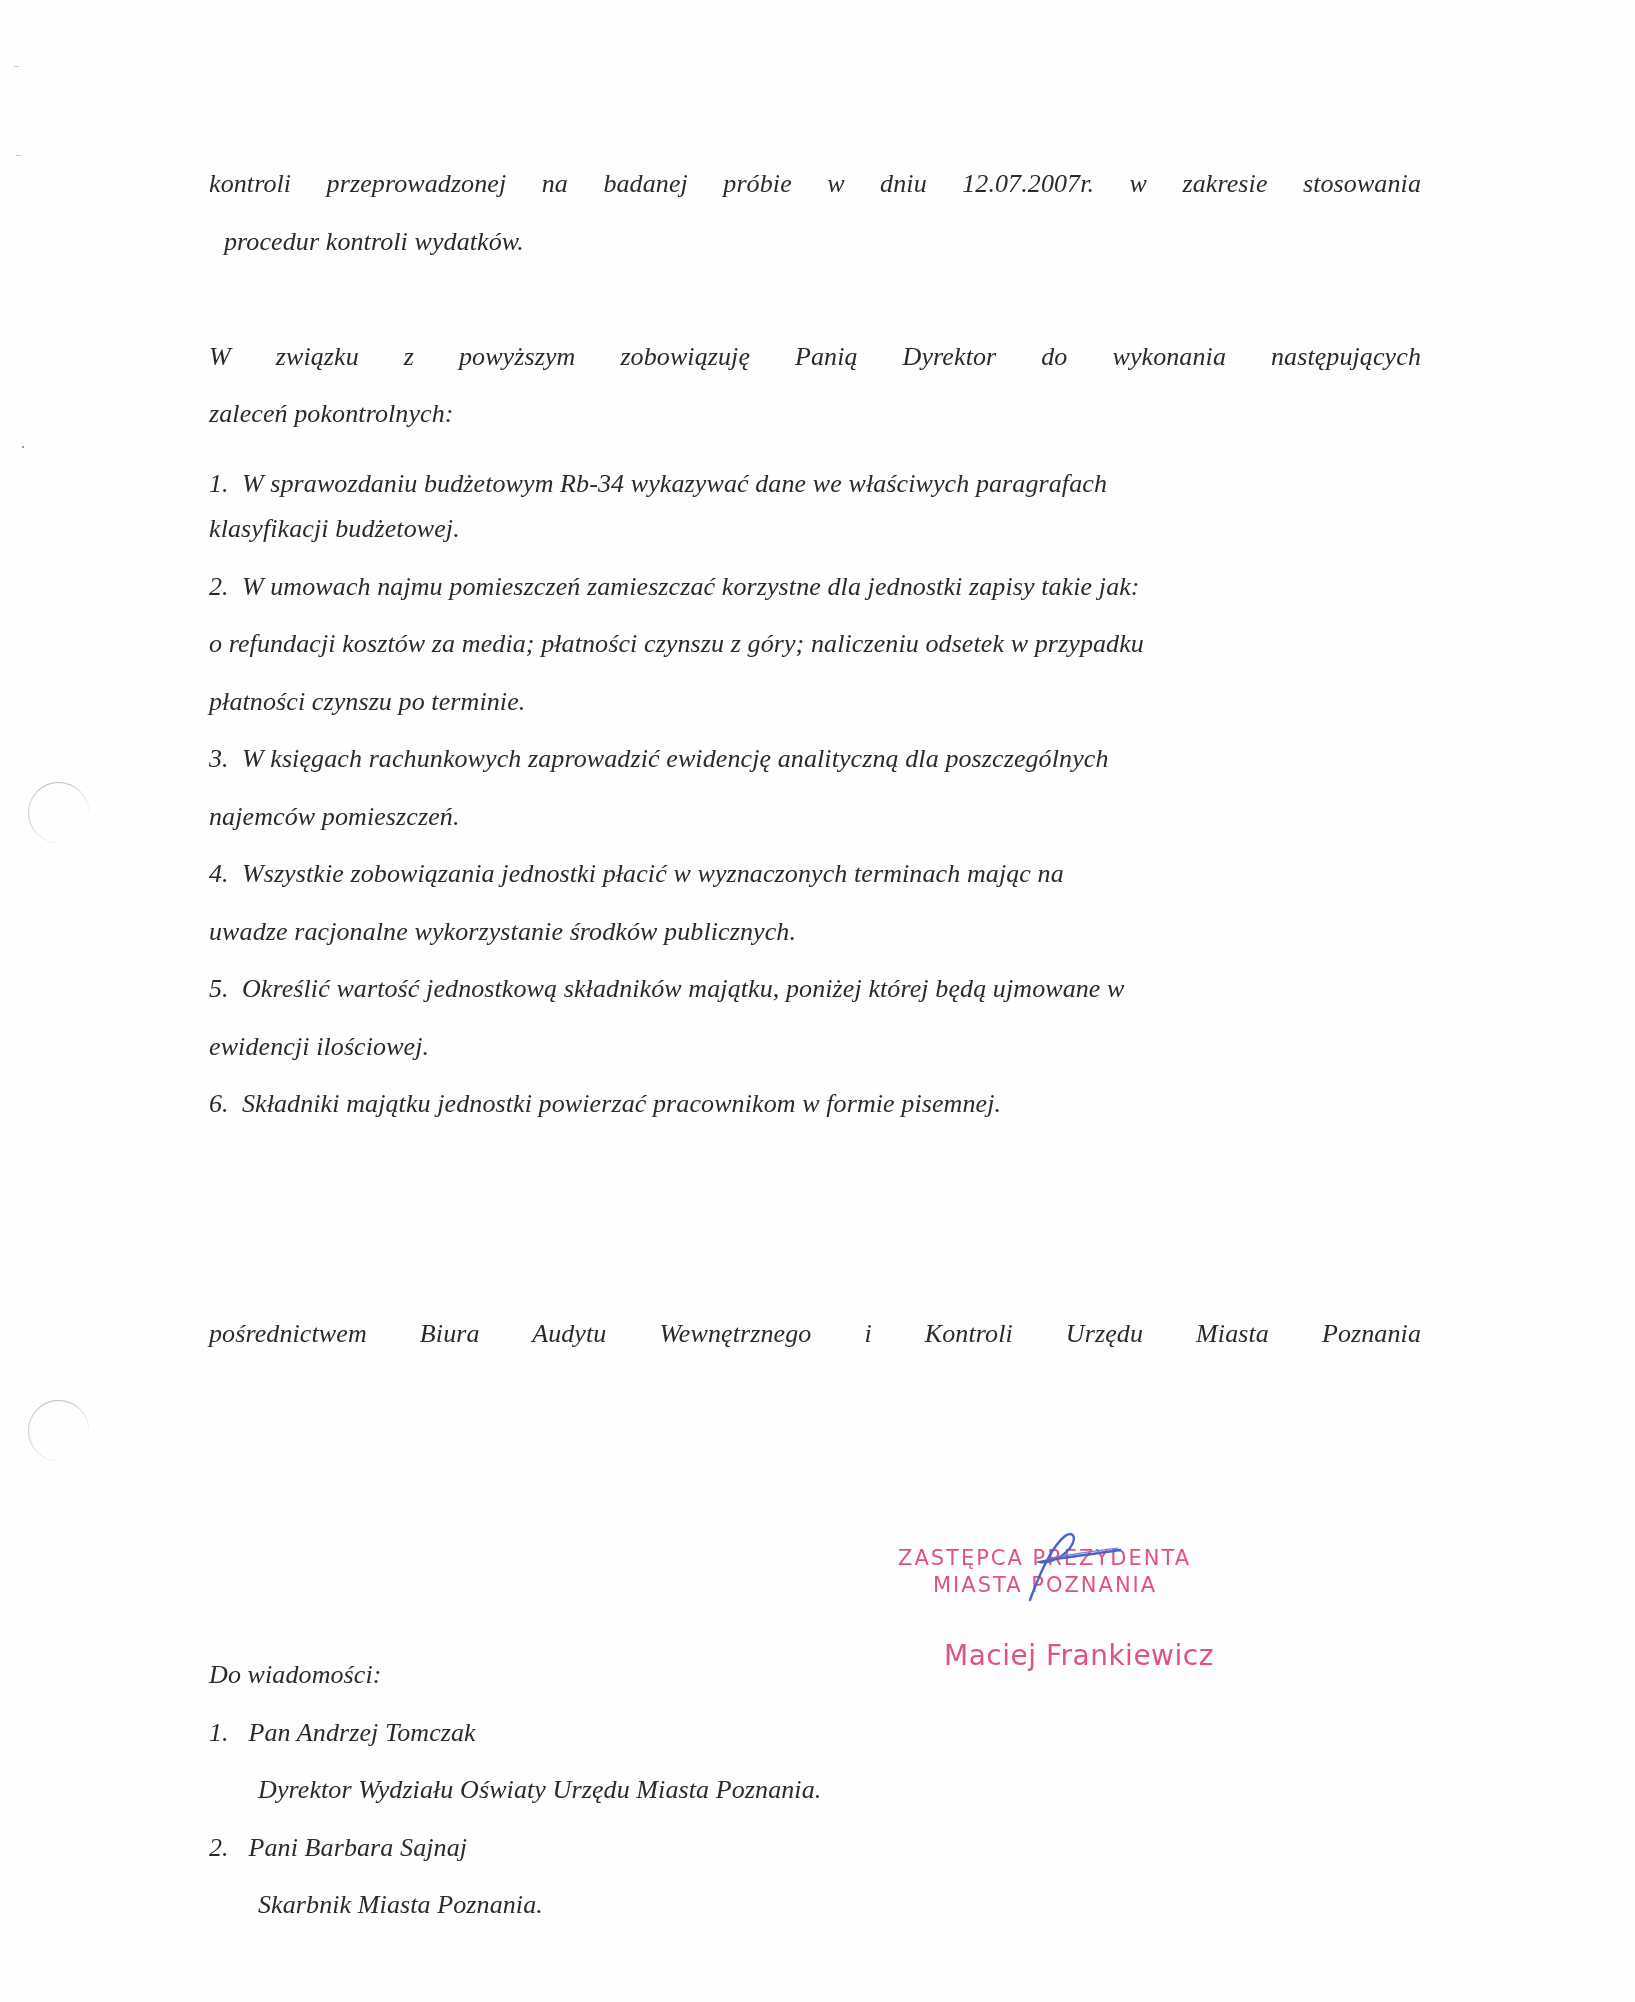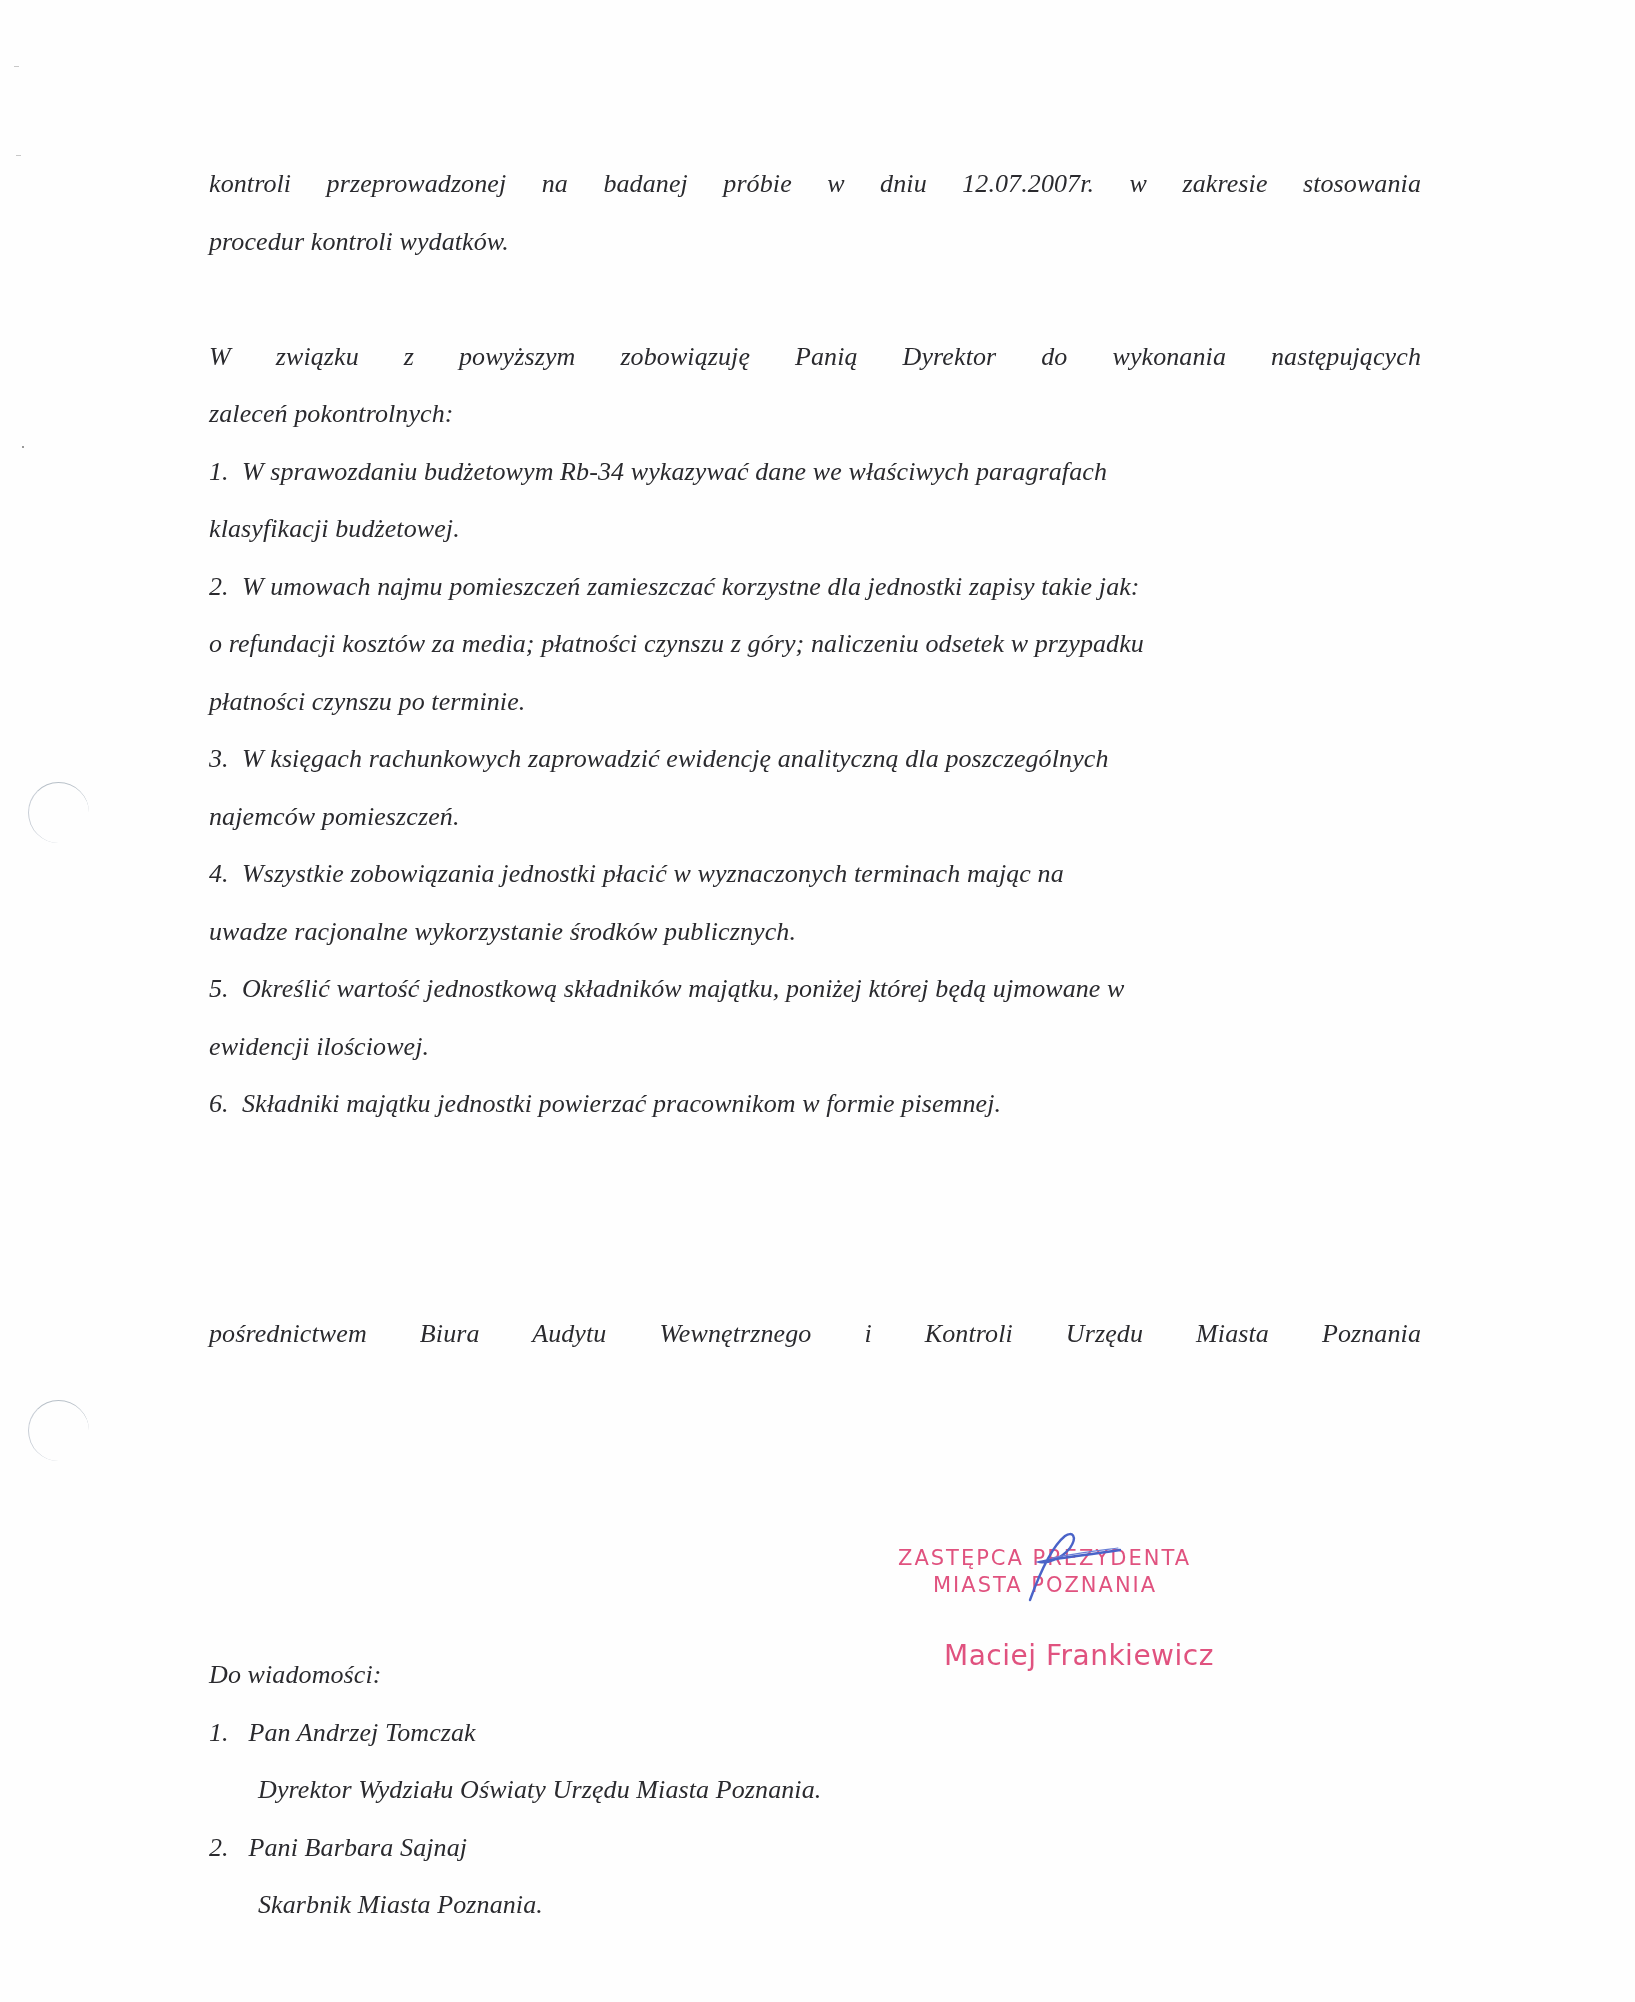--- a/index.html
+++ b/index.html
@@ -83,27 +83,27 @@
 
 <div class="page">
 
   <div class="speck" style="left:14px;top:66px;"></div>
   <div class="speck" style="left:16px;top:155px;"></div>
   <div class="speck" style="left:22px;top:446px;width:2px;height:2px;background:#999;"></div>
   <div class="hole" style="top:782px;"></div>
   <div class="hole" style="top:1400px;"></div>
 
   <div class="line justify" style="top:164px;">kontroli przeprowadzonej na badanej próbie w dniu 12.07.2007r. w zakresie stosowania</div>
-  <div class="line" style="top:222px;">procedur kontroli wydatków.</div>
+  <div class="line" style="top:222px;margin-left:15px;">procedur kontroli wydatków.</div>
 
   <div class="line justify" style="top:337px;">W związku z powyższym zobowiązuję Panią Dyrektor do wykonania następujących</div>
   <div class="line" style="top:394px;">zaleceń pokontrolnych:</div>
 
   <div>
-    <div class="line" style="top:452px;text-align:right;">
+    <div class="line" style="top:464px;text-align:right;">
       <span>1.</span>&nbsp;
       <span>W sprawozdaniu budżetowym Rb-34 wykazywać dane we właściwych paragrafach</span>
     </div>
     <div class="line" style="top:509px;">klasyfikacji budżetowej.</div>
 
     <div class="line" style="top:567px;">
       <span>2.</span>&nbsp;
       <span>W umowach najmu pomieszczeń zamieszczać korzystne dla jednostki zapisy takie jak:</span>
     </div>
     <div class="line" style="top:624px;">o refundacji kosztów za media;  płatności czynszu z góry; naliczeniu odsetek w przypadku</div>

